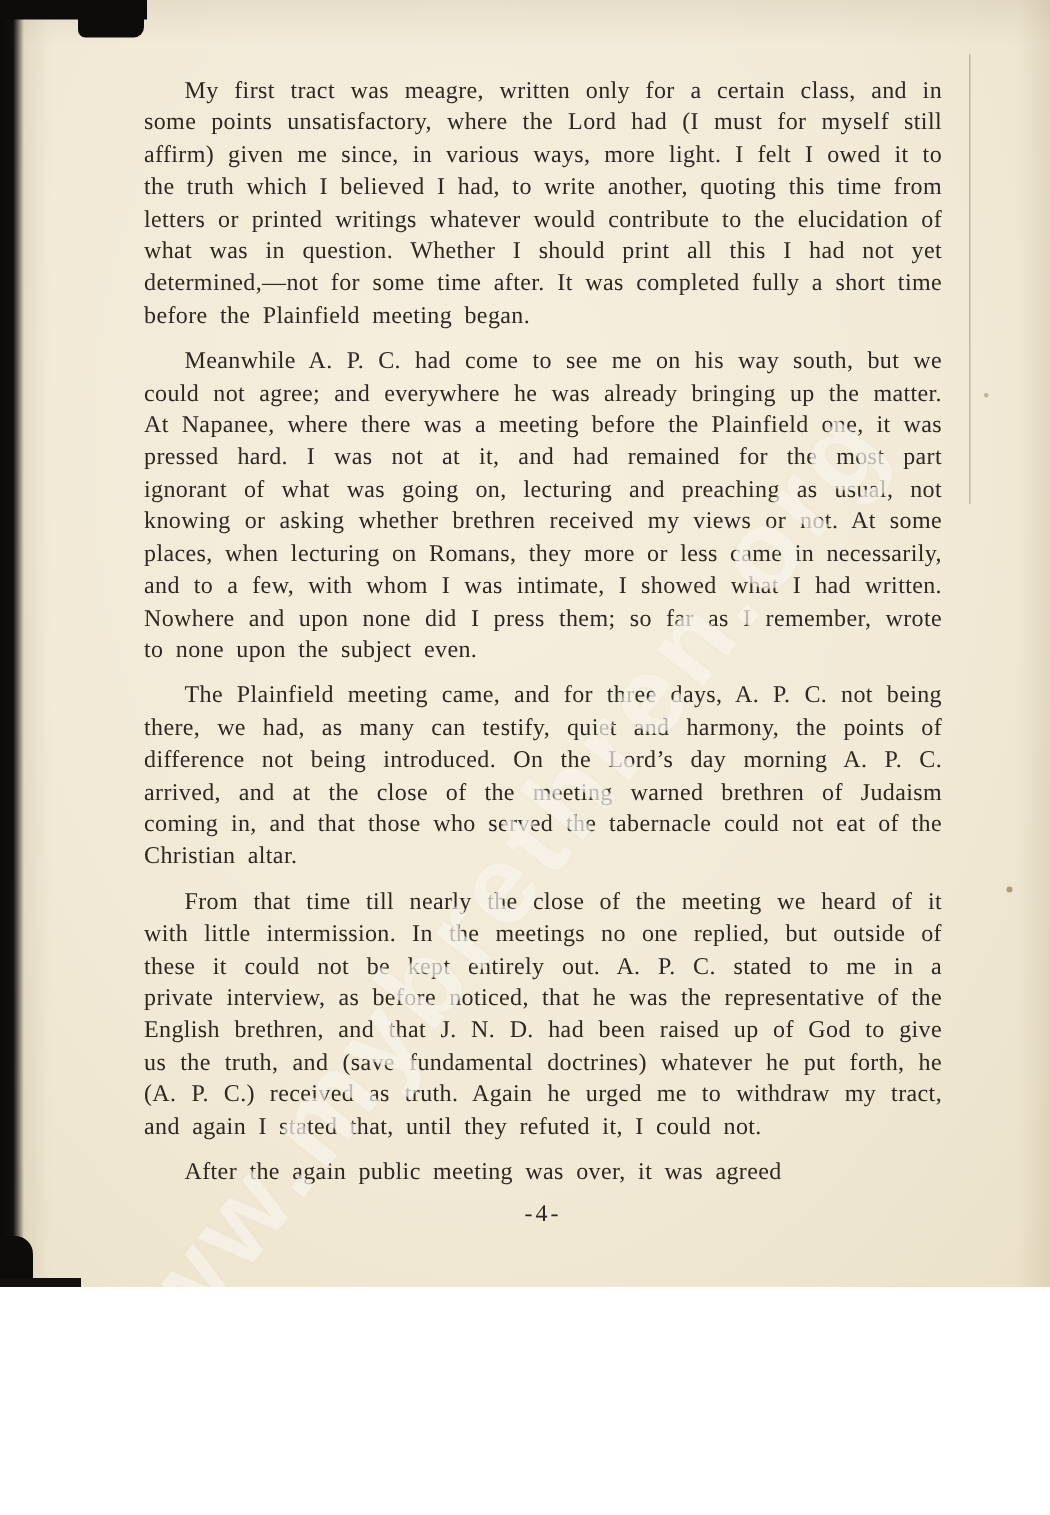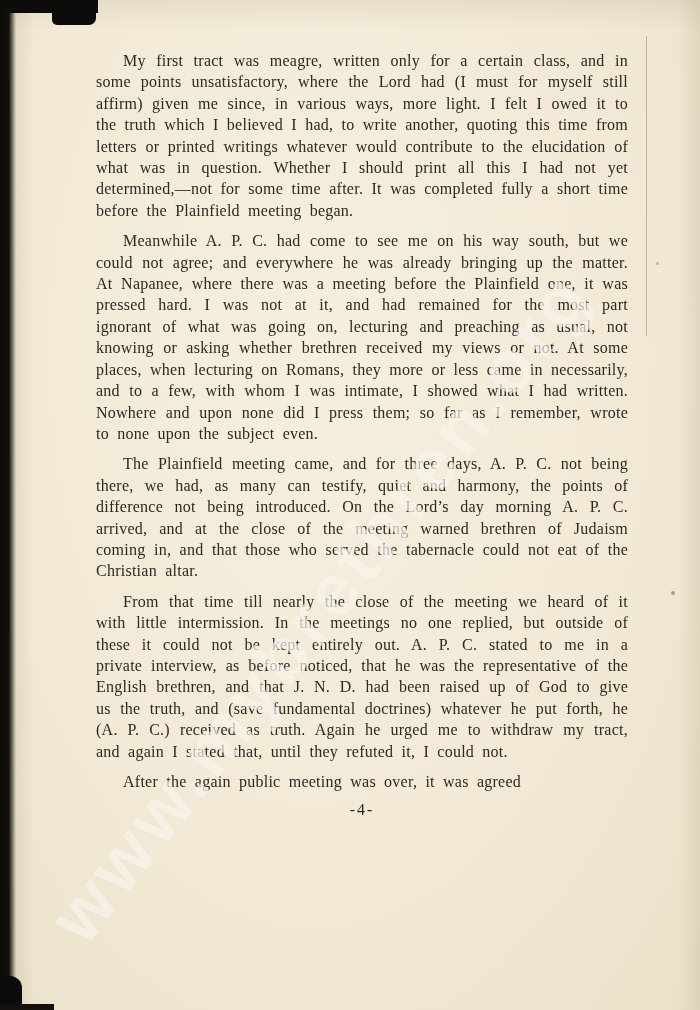--- a/index.html
+++ b/index.html
@@ -7,21 +7,21 @@
     padding: 0;
     width: 700px;
     height: 1010px;
     overflow: hidden;
     font-family: "Liberation Serif", serif;
   }
 
   .scan {
     position: relative;
     width: 700px;
-    height: 1010px;
+    height: 858px;
     overflow: hidden;
     background:
       linear-gradient(to right, rgba(110, 92, 62, 0.20), rgba(110, 92, 62, 0) 34px),
       linear-gradient(to left, rgba(150, 130, 95, 0.16), rgba(150, 130, 95, 0) 22px),
       linear-gradient(to bottom, rgba(120, 100, 70, 0.10), rgba(120, 100, 70, 0) 30px),
       radial-gradient(ellipse at 45% 35%, #f6efde 0%, #f2ead7 55%, #ebe1c8 100%);
   }
 
   
   .edge-left {

